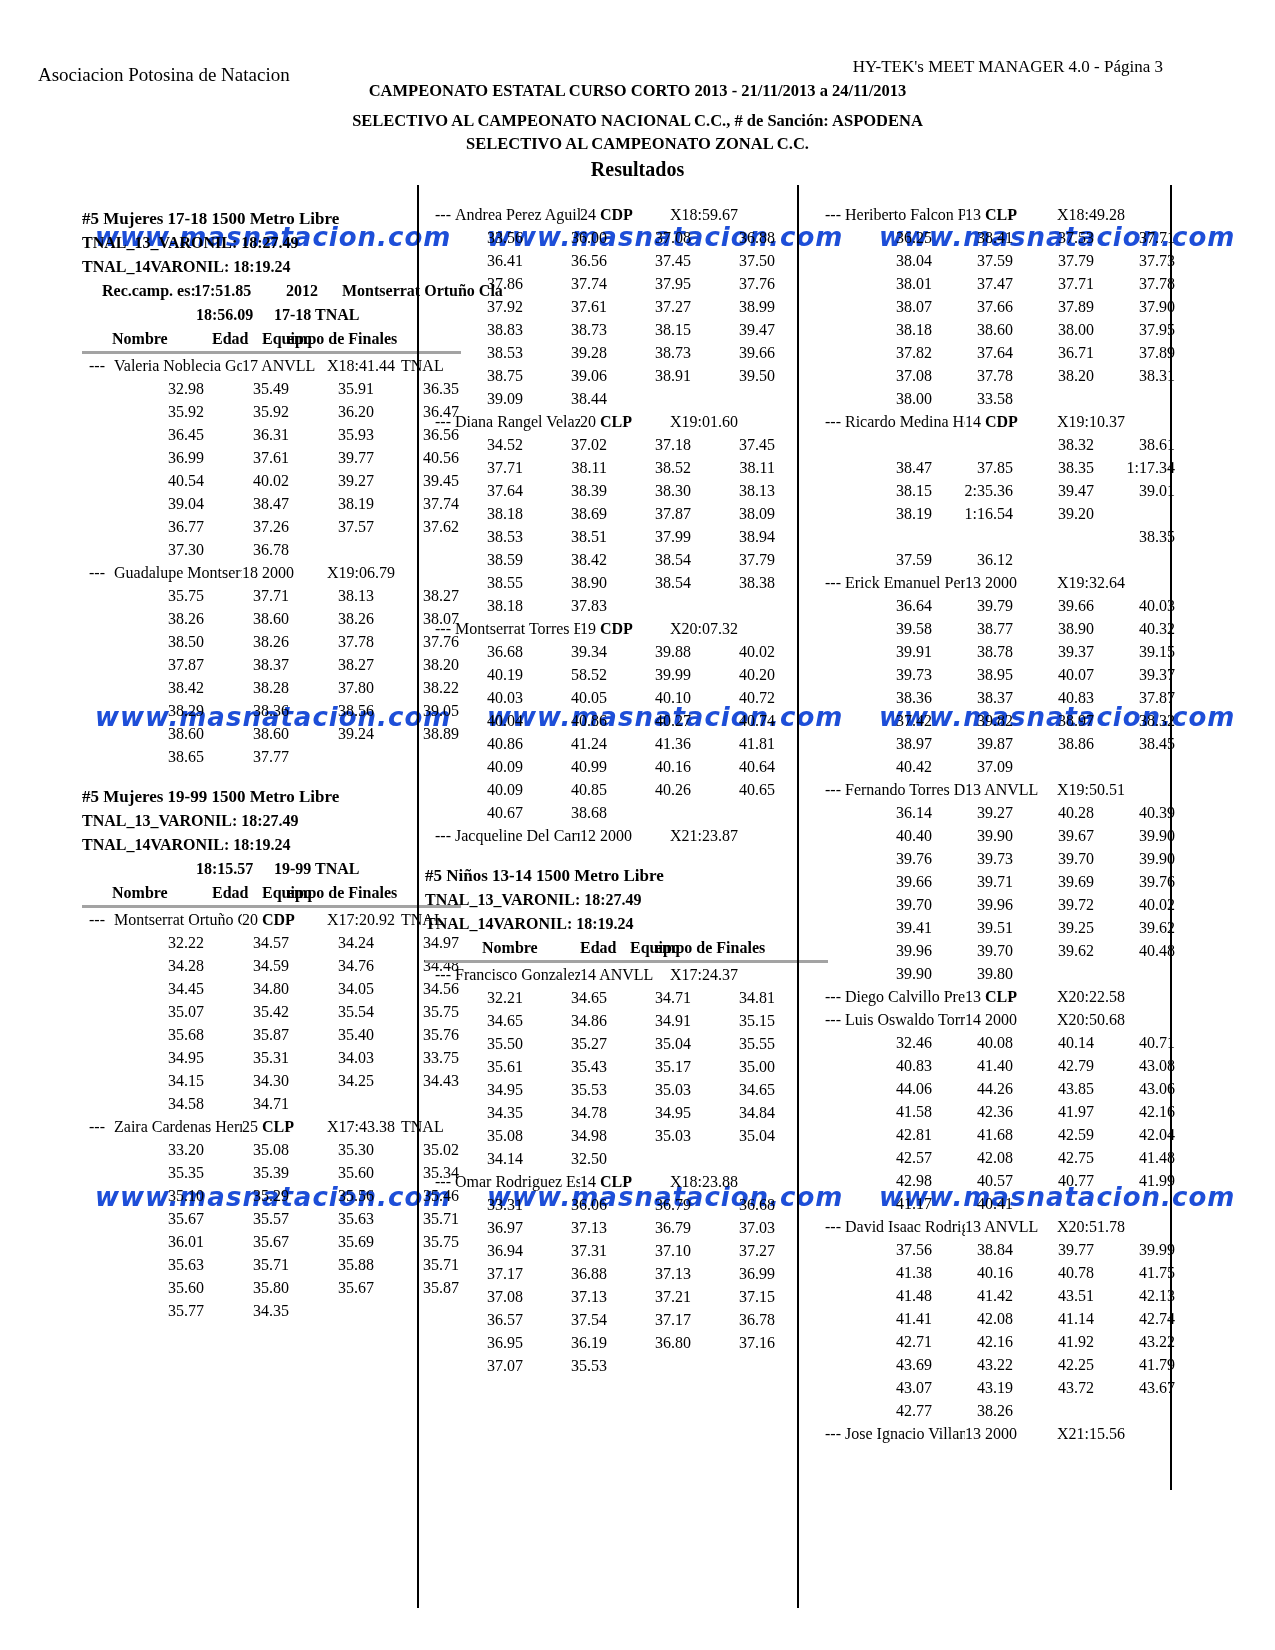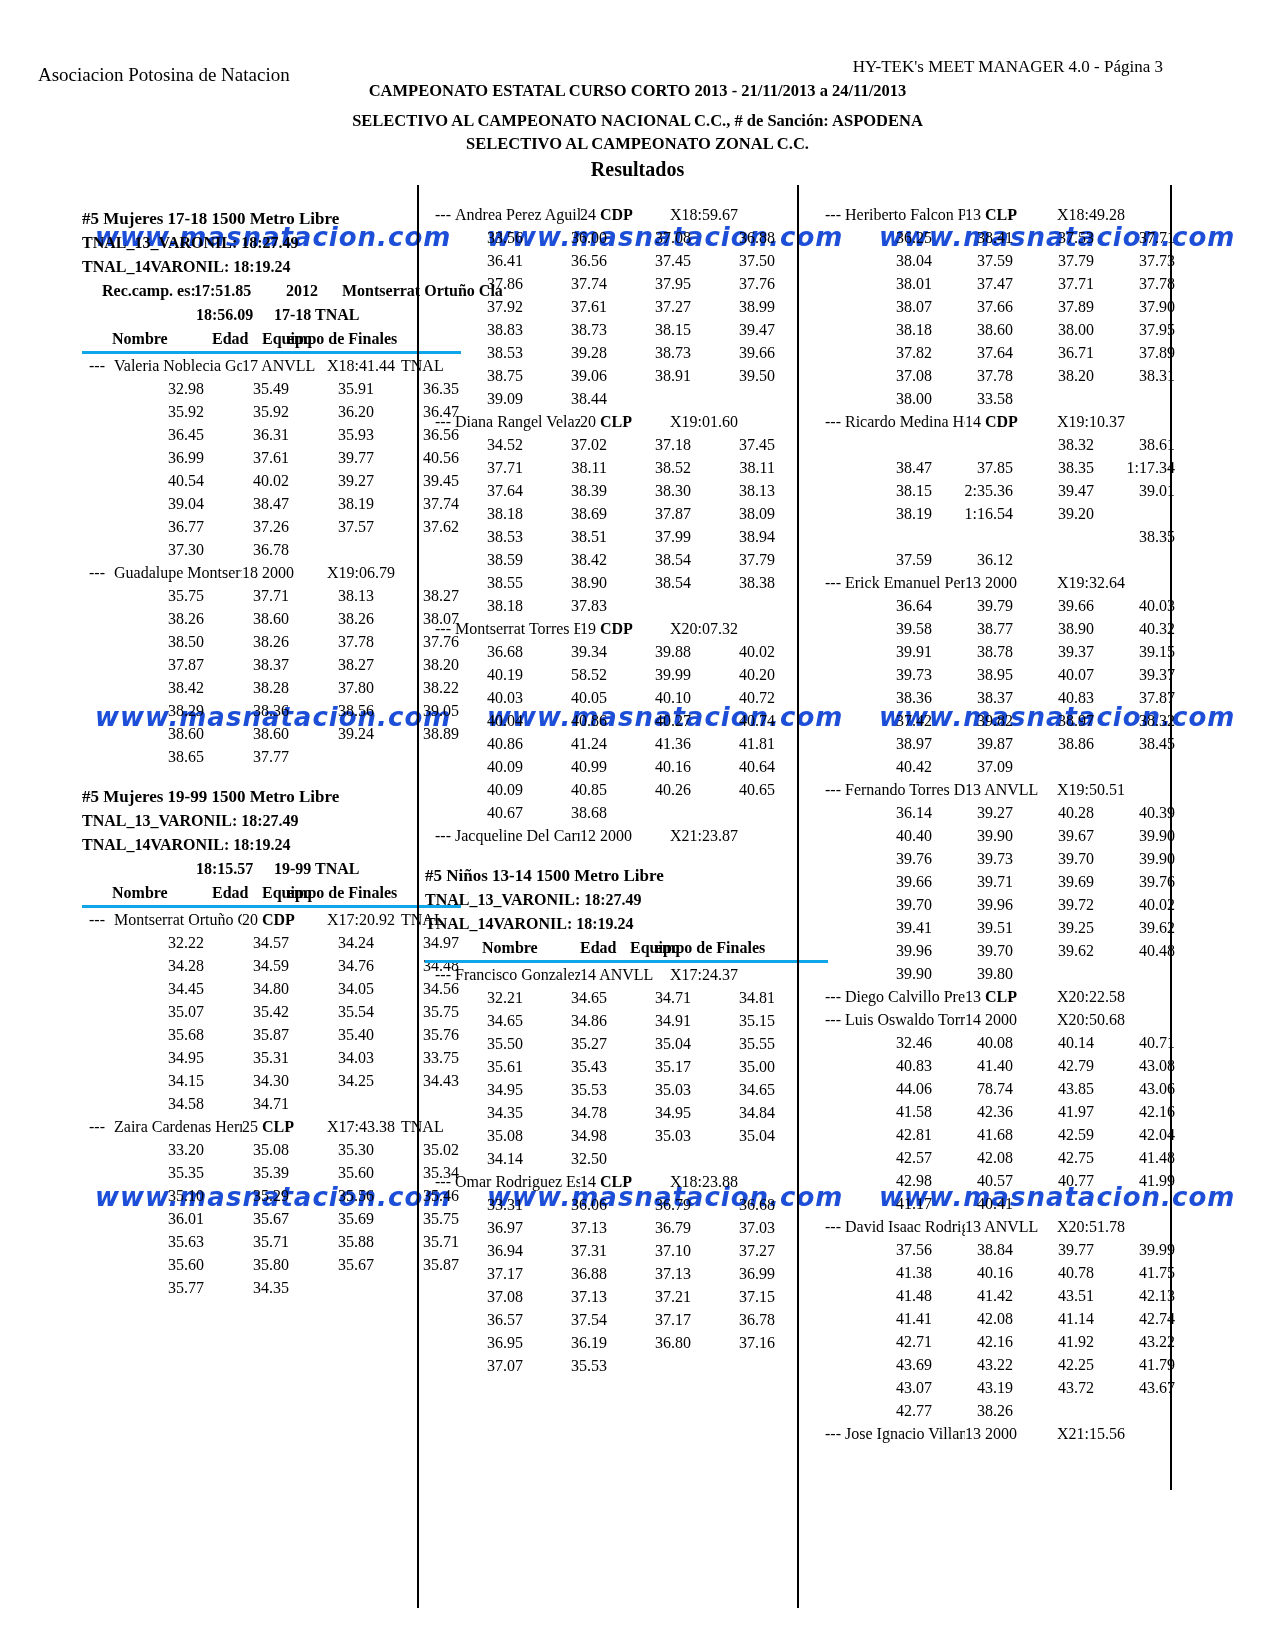--- a/index.html
+++ b/index.html
@@ -25,21 +25,21 @@
   .hdr-row{height:24px;line-height:24px;font-weight:bold;}
   .event-title{font-size:17px;}
   .header-block{padding-top:4px;}
   .header-block.gapped{margin-top:13px;}
   
   .rec-label,.rec-time,.rec-year{display:inline-block;}
   .c0 .rec1{padding-left:20px}.c0 .rec-label{width:92px}.c0 .rec-time{width:92px}.c0 .rec-year{width:56px}
   .c1 .rec1{padding-left:24px}.c1 .rec-label{width:118px}.c1 .rec-time{width:78px}.c1 .rec-year{width:52px}
   .c0 .rec2{padding-left:114px}.rec2 .rec-time{width:78px}
   
-  .col-header{position:relative;border-bottom:3px solid #0ea5e9;}
+  .col-header{position:relative;border-bottom:3px solid #a3a3a3;}
   .col-header span{position:absolute;top:0;}
   .c0 .ch-nombre{left:30px}.c0 .ch-edad{left:130px}.c0 .ch-equipo{left:180px}.c0 .ch-tiempo{left:205px}
   .c1 .col-header{width:403px;}
   .c1 .ch-nombre{left:57px}.c1 .ch-edad{left:155px}.c1 .ch-equipo{left:205px}.c1 .ch-tiempo{left:230px}
   
   .name-row{display:flex;}
   .sname,.ageteam,.finals{overflow:hidden;}
   .team-bold{font-weight:bold;}
   .c0 .name-row{padding-left:7px}.c0 .dash{width:25px}.c0 .sname{width:128px}.c0 .ageteam{width:85px}.c0 .finals{width:74px}
   .c1 .name-row{padding-left:10px}.c1 .dash{width:20px}.c1 .sname{width:125px}.c1 .ageteam{width:90px}
@@ -149,20 +149,21 @@
       <div class="row name-row">
         <span class="dash">---</span>
         <span class="sname">Zaira Cardenas Herna</span>
         <span class="ageteam"><span>25 </span><span class="team-bold">CLP</span></span>
         <span class="finals">X17:43.38</span>
         <span class="tag">TNAL</span>
       </div>
       <div class="row splits"><span class="scell">33.20</span><span class="scell">35.08</span><span class="scell">35.30</span><span class="scell">35.02</span></div>
       <div class="row splits"><span class="scell">35.35</span><span class="scell">35.39</span><span class="scell">35.60</span><span class="scell">35.34</span></div>
       <div class="row splits"><span class="scell">35.10</span><span class="scell">35.29</span><span class="scell">35.56</span><span class="scell">35.46</span></div>
+      <div class="row splits"><span class="scell">35.67</span><span class="scell">35.57</span><span class="scell">35.63</span><span class="scell">35.71</span></div>
       <div class="row splits"><span class="scell">36.01</span><span class="scell">35.67</span><span class="scell">35.69</span><span class="scell">35.75</span></div>
       <div class="row splits"><span class="scell">35.63</span><span class="scell">35.71</span><span class="scell">35.88</span><span class="scell">35.71</span></div>
       <div class="row splits"><span class="scell">35.60</span><span class="scell">35.80</span><span class="scell">35.67</span><span class="scell">35.87</span></div>
       <div class="row splits"><span class="scell">35.77</span><span class="scell">34.35</span><span class="scell"></span><span class="scell"></span></div>
     </div>
   <div id="c1" class="column c1">
       <div class="row name-row">
         <span class="dash">---</span>
         <span class="sname">Andrea Perez Aguiler</span>
         <span class="ageteam"><span>24 </span><span class="team-bold">CDP</span></span>
@@ -312,21 +313,21 @@
         <span class="finals">X20:22.58</span>
       </div>
       <div class="row name-row">
         <span class="dash">---</span>
         <span class="sname">Luis Oswaldo Torres</span>
         <span class="ageteam"><span>14 </span><span>2000</span></span>
         <span class="finals">X20:50.68</span>
       </div>
       <div class="row splits"><span class="scell">32.46</span><span class="scell">40.08</span><span class="scell">40.14</span><span class="scell">40.71</span></div>
       <div class="row splits"><span class="scell">40.83</span><span class="scell">41.40</span><span class="scell">42.79</span><span class="scell">43.08</span></div>
-      <div class="row splits"><span class="scell">44.06</span><span class="scell">78.74</span><span class="scell">43.85</span><span class="scell">43.06</span></div>
+      <div class="row splits"><span class="scell">44.06</span><span class="scell">44.26</span><span class="scell">43.85</span><span class="scell">43.06</span></div>
       <div class="row splits"><span class="scell">41.58</span><span class="scell">42.36</span><span class="scell">41.97</span><span class="scell">42.16</span></div>
       <div class="row splits"><span class="scell">42.81</span><span class="scell">41.68</span><span class="scell">42.59</span><span class="scell">42.04</span></div>
       <div class="row splits"><span class="scell">42.57</span><span class="scell">42.08</span><span class="scell">42.75</span><span class="scell">41.48</span></div>
       <div class="row splits"><span class="scell">42.98</span><span class="scell">40.57</span><span class="scell">40.77</span><span class="scell">41.99</span></div>
       <div class="row splits"><span class="scell">41.17</span><span class="scell">40.41</span><span class="scell"></span><span class="scell"></span></div>
       <div class="row name-row">
         <span class="dash">---</span>
         <span class="sname">David Isaac Rodrigu</span>
         <span class="ageteam"><span>13 </span><span>ANVLL</span></span>
         <span class="finals">X20:51.78</span>

